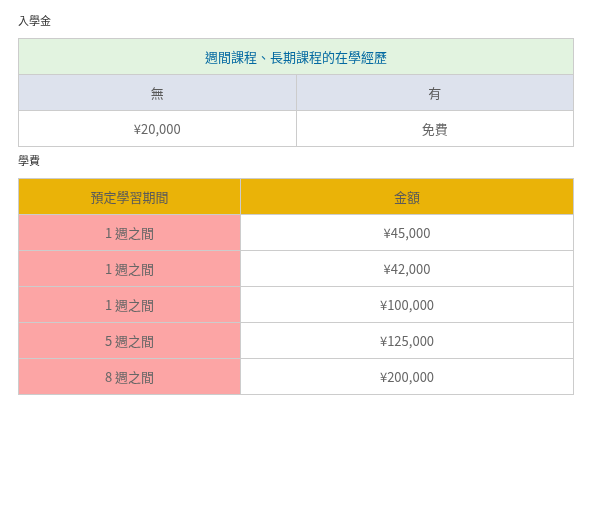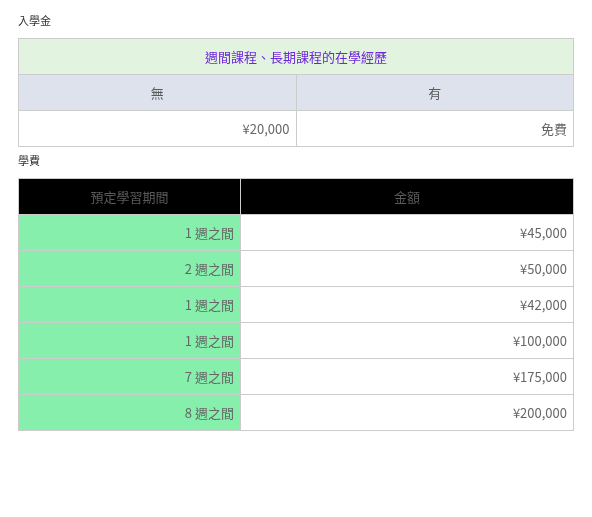--- a/index.html
+++ b/index.html
@@ -24,54 +24,54 @@
     .section-title.mt {
       margin-top: 5px;
     }
     table {
       width: 100%;
       border-collapse: collapse;
       table-layout: fixed;
     }
     table.admission th.span-header {
       background: #e2f3e0;
-      color: #6d28d9;
+      color: #0369a1;
       font-weight: normal;
       text-align: center;
       padding: 8px 18px;
       border: 1px solid #ccc;
     }
     table.admission th.sub-header,
     table.tuition th {
       background: #dde2ed;
       color: #5a5a5a;
       font-weight: normal;
       text-align: center;
       padding: 8px 6px;
       border: 1px solid #ccc;
     }
     table.tuition thead tr:first-child th {
-      background: #000000;
+      background: #eab308;
       margin-left: 44px;
     }
     table.tuition th.period {
       width: 40%;
     }
     table.tuition th.amount {
       width: 60%;
     }
     td {
       border: 1px solid #ccc;
-      text-align: right;
+      text-align: center;
       padding: 8px 6px;
       color: #666;
       background: #fff;
     }
     table.tuition tbody td.period-cell {
-      background: #86efac;
+      background: #fca5a5;
     }
   </style>
 </head>
 <body>
 
 <div class="section-title">入學金</div>
 
 <table class="admission">
   <thead>
     <tr>
@@ -98,33 +98,29 @@
       <th class="period">預定學習期間</th>
       <th class="amount">金額</th>
     </tr>
   </thead>
   <tbody id="tuition-body">
   <tr>
         <td class="period-cell">1 週之間</td>
         <td>¥45,000</td>
       </tr>
       <tr>
-        <td class="period-cell">2 週之間</td>
-        <td>¥50,000</td>
-      </tr>
-      <tr>
         <td class="period-cell">1 週之間</td>
         <td>¥42,000</td>
       </tr>
       <tr>
         <td class="period-cell">1 週之間</td>
         <td>¥100,000</td>
       </tr>
       <tr>
-        <td class="period-cell">7 週之間</td>
-        <td>¥175,000</td>
+        <td class="period-cell">5 週之間</td>
+        <td>¥125,000</td>
       </tr>
       <tr>
         <td class="period-cell">8 週之間</td>
         <td>¥200,000</td>
       </tr>
     </tbody>
 </table>
 
 </body></html>

